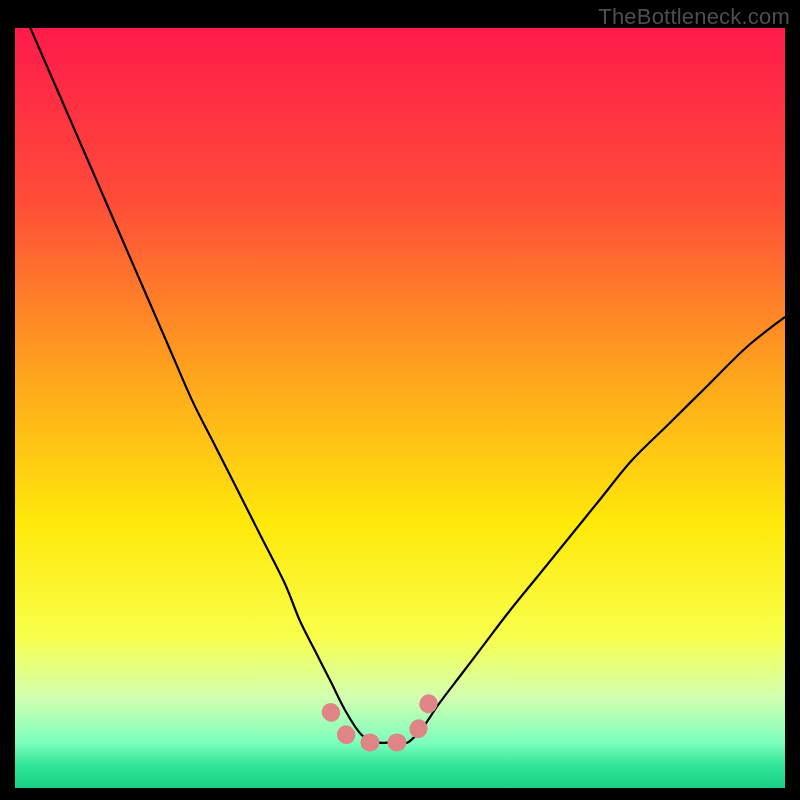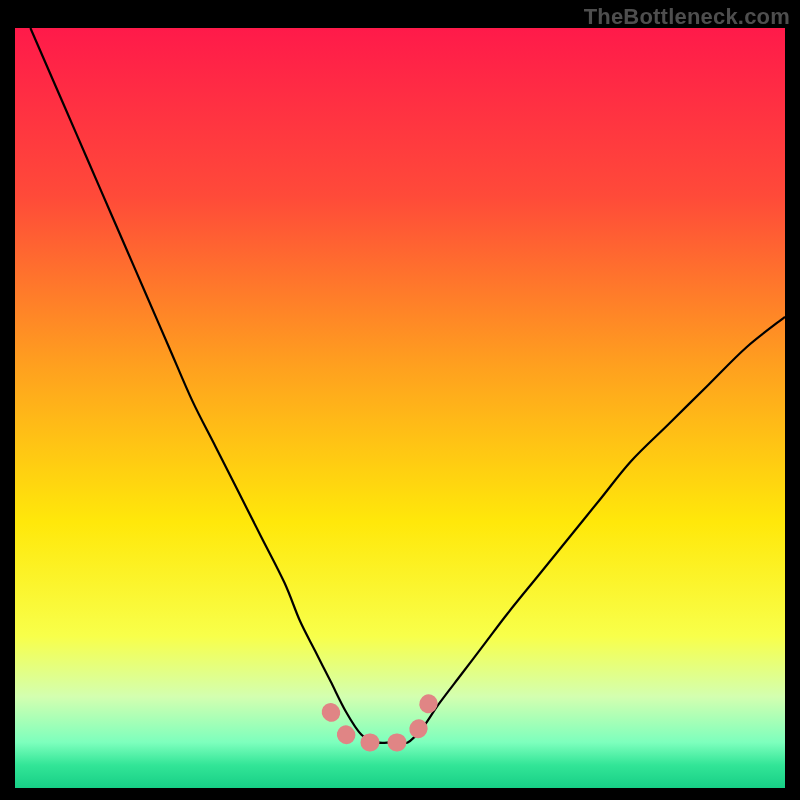--- a/index.html
+++ b/index.html
@@ -16,21 +16,21 @@
     width: 800px;
     height: 800px;
     background: #000;
   }
   .watermark {
     position: absolute;
     top: 4px;
     right: 10px;
     color: #4e4e4e;
     font-size: 22px;
-    font-weight: 700;
+    font-weight: 400;
     letter-spacing: 0.2px;
     z-index: 5;
     user-select: none;
   }
   .plot {
     position: absolute;
     left: 15px;
     top: 28px;
     width: 770px;
     height: 760px;

